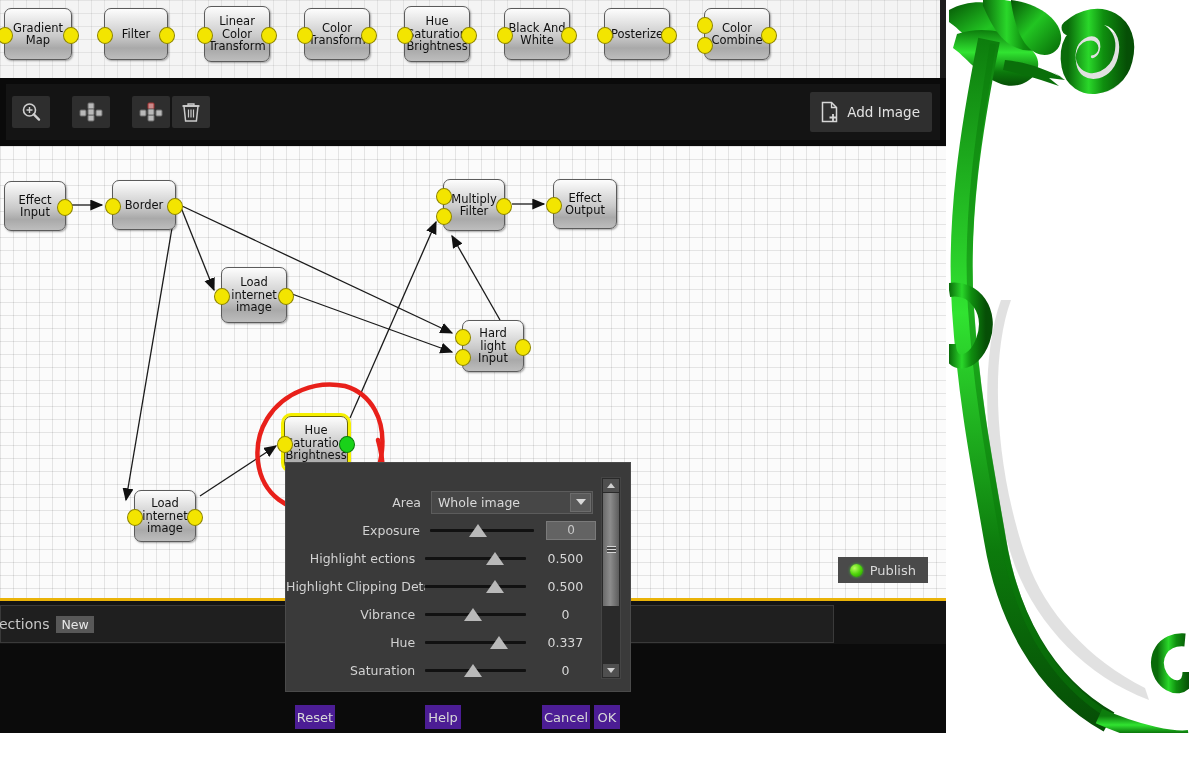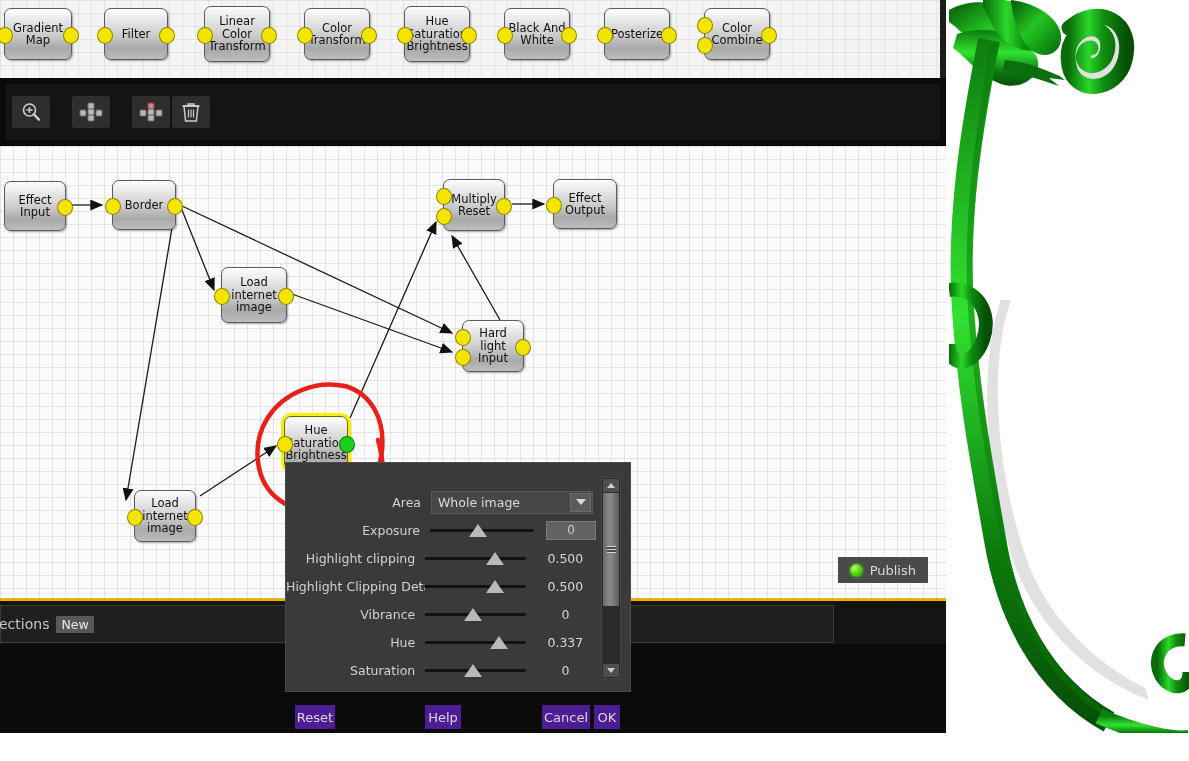--- a/index.html
+++ b/index.html
@@ -257,20 +257,28 @@
 
         <div class="tool-btn" style="left:166px">
           <svg width="20" height="22" viewBox="0 0 20 22">
             <path d="M3 5 h14 l-1.6 15 H4.6 Z" fill="none" stroke="#cbcbcb" stroke-width="1.5"></path>
             <path d="M1.5 5 h17" stroke="#cbcbcb" stroke-width="1.8"></path>
             <path d="M7.5 8.5 v8 M10 8.5 v8 M12.5 8.5 v8" stroke="#cbcbcb" stroke-width="1.2"></path>
             <path d="M7 5 V3 h6 v2" fill="none" stroke="#cbcbcb" stroke-width="1.3"></path>
           </svg>
         </div>
 
+        <div class="addimg">
+          <svg width="20" height="22" viewBox="0 0 20 22">
+            <path d="M2.5 1.5 h9 l5 5 v14 h-14 Z" fill="none" stroke="#d6d6d6" stroke-width="1.5"></path>
+            <path d="M11.5 1.5 v5 h5" fill="none" stroke="#d6d6d6" stroke-width="1.3"></path>
+            <path d="M13 13 v7 M9.5 16.5 h7" stroke="#d6d6d6" stroke-width="1.8"></path>
+          </svg>
+          <span class="lbl">Add Image</span>
+        </div>
 
       </div>
     </div>
 
     <div class="canvas">
 
       <svg class="wires" viewBox="0 0 946 452">
         <defs>
           <marker id="ah" markerWidth="11" markerHeight="11" refX="9" refY="4.2" orient="auto">
             <path d="M0,0 L10,4.2 L0,8.4 Z" fill="#111"></path>
@@ -310,21 +318,21 @@
           </div>
           <div class="node" style="left: 221px; top: 121px; width: 64px; height: 54px;">
             <span class="port l" style="top: 20px;"></span>
             <span class="port r" style="top: 20px;"></span>
             <span style="padding: 0px 3px;">Load internet image</span>
           </div>
           <div class="node" style="left: 443px; top: 33px; width: 60px; height: 50px;">
             <span class="port l" style="top: 8px;"></span>
             <span class="port l" style="top: 28px;"></span>
             <span class="port r" style="top: 18px;"></span>
-            <span style="padding: 0px 3px;">Multiply Reset</span>
+            <span style="padding: 0px 3px;">Multiply Filter</span>
           </div>
           <div class="node" style="left: 553px; top: 33px; width: 62px; height: 48px;">
             <span class="port l" style="top: 17px;"></span>
             <span style="padding: 0px 3px;">Effect Output</span>
           </div>
           <div class="node" style="left: 462px; top: 174px; width: 60px; height: 50px;">
             <span class="port l" style="top: 8px;"></span>
             <span class="port l" style="top: 28px;"></span>
             <span class="port r" style="top: 18px;"></span>
             <span style="padding: 0px 3px;">Hard light Input</span>
@@ -374,21 +382,21 @@
           </div>
           <div class="row" style="top: 56px;">
             <span class="lab">Exposure</span>
             <span class="track">
               <span class="bar"></span>
               <span class="thumb" style="left: 39px;"></span>
             </span>
             <span class="numbox">0</span>
           </div>
           <div class="row" style="top: 84px;">
-            <span class="lab">Highlight clipping</span>
+            <span class="lab">Highlight ections</span>
             <span class="track">
               <span class="bar"></span>
               <span class="thumb" style="left: 61px;"></span>
             </span>
             <span class="numv">0.500</span>
           </div>
           <div class="row" style="top: 112px;">
             <span class="lab">Highlight Clipping Detail</span>
             <span class="track">
               <span class="bar"></span>

